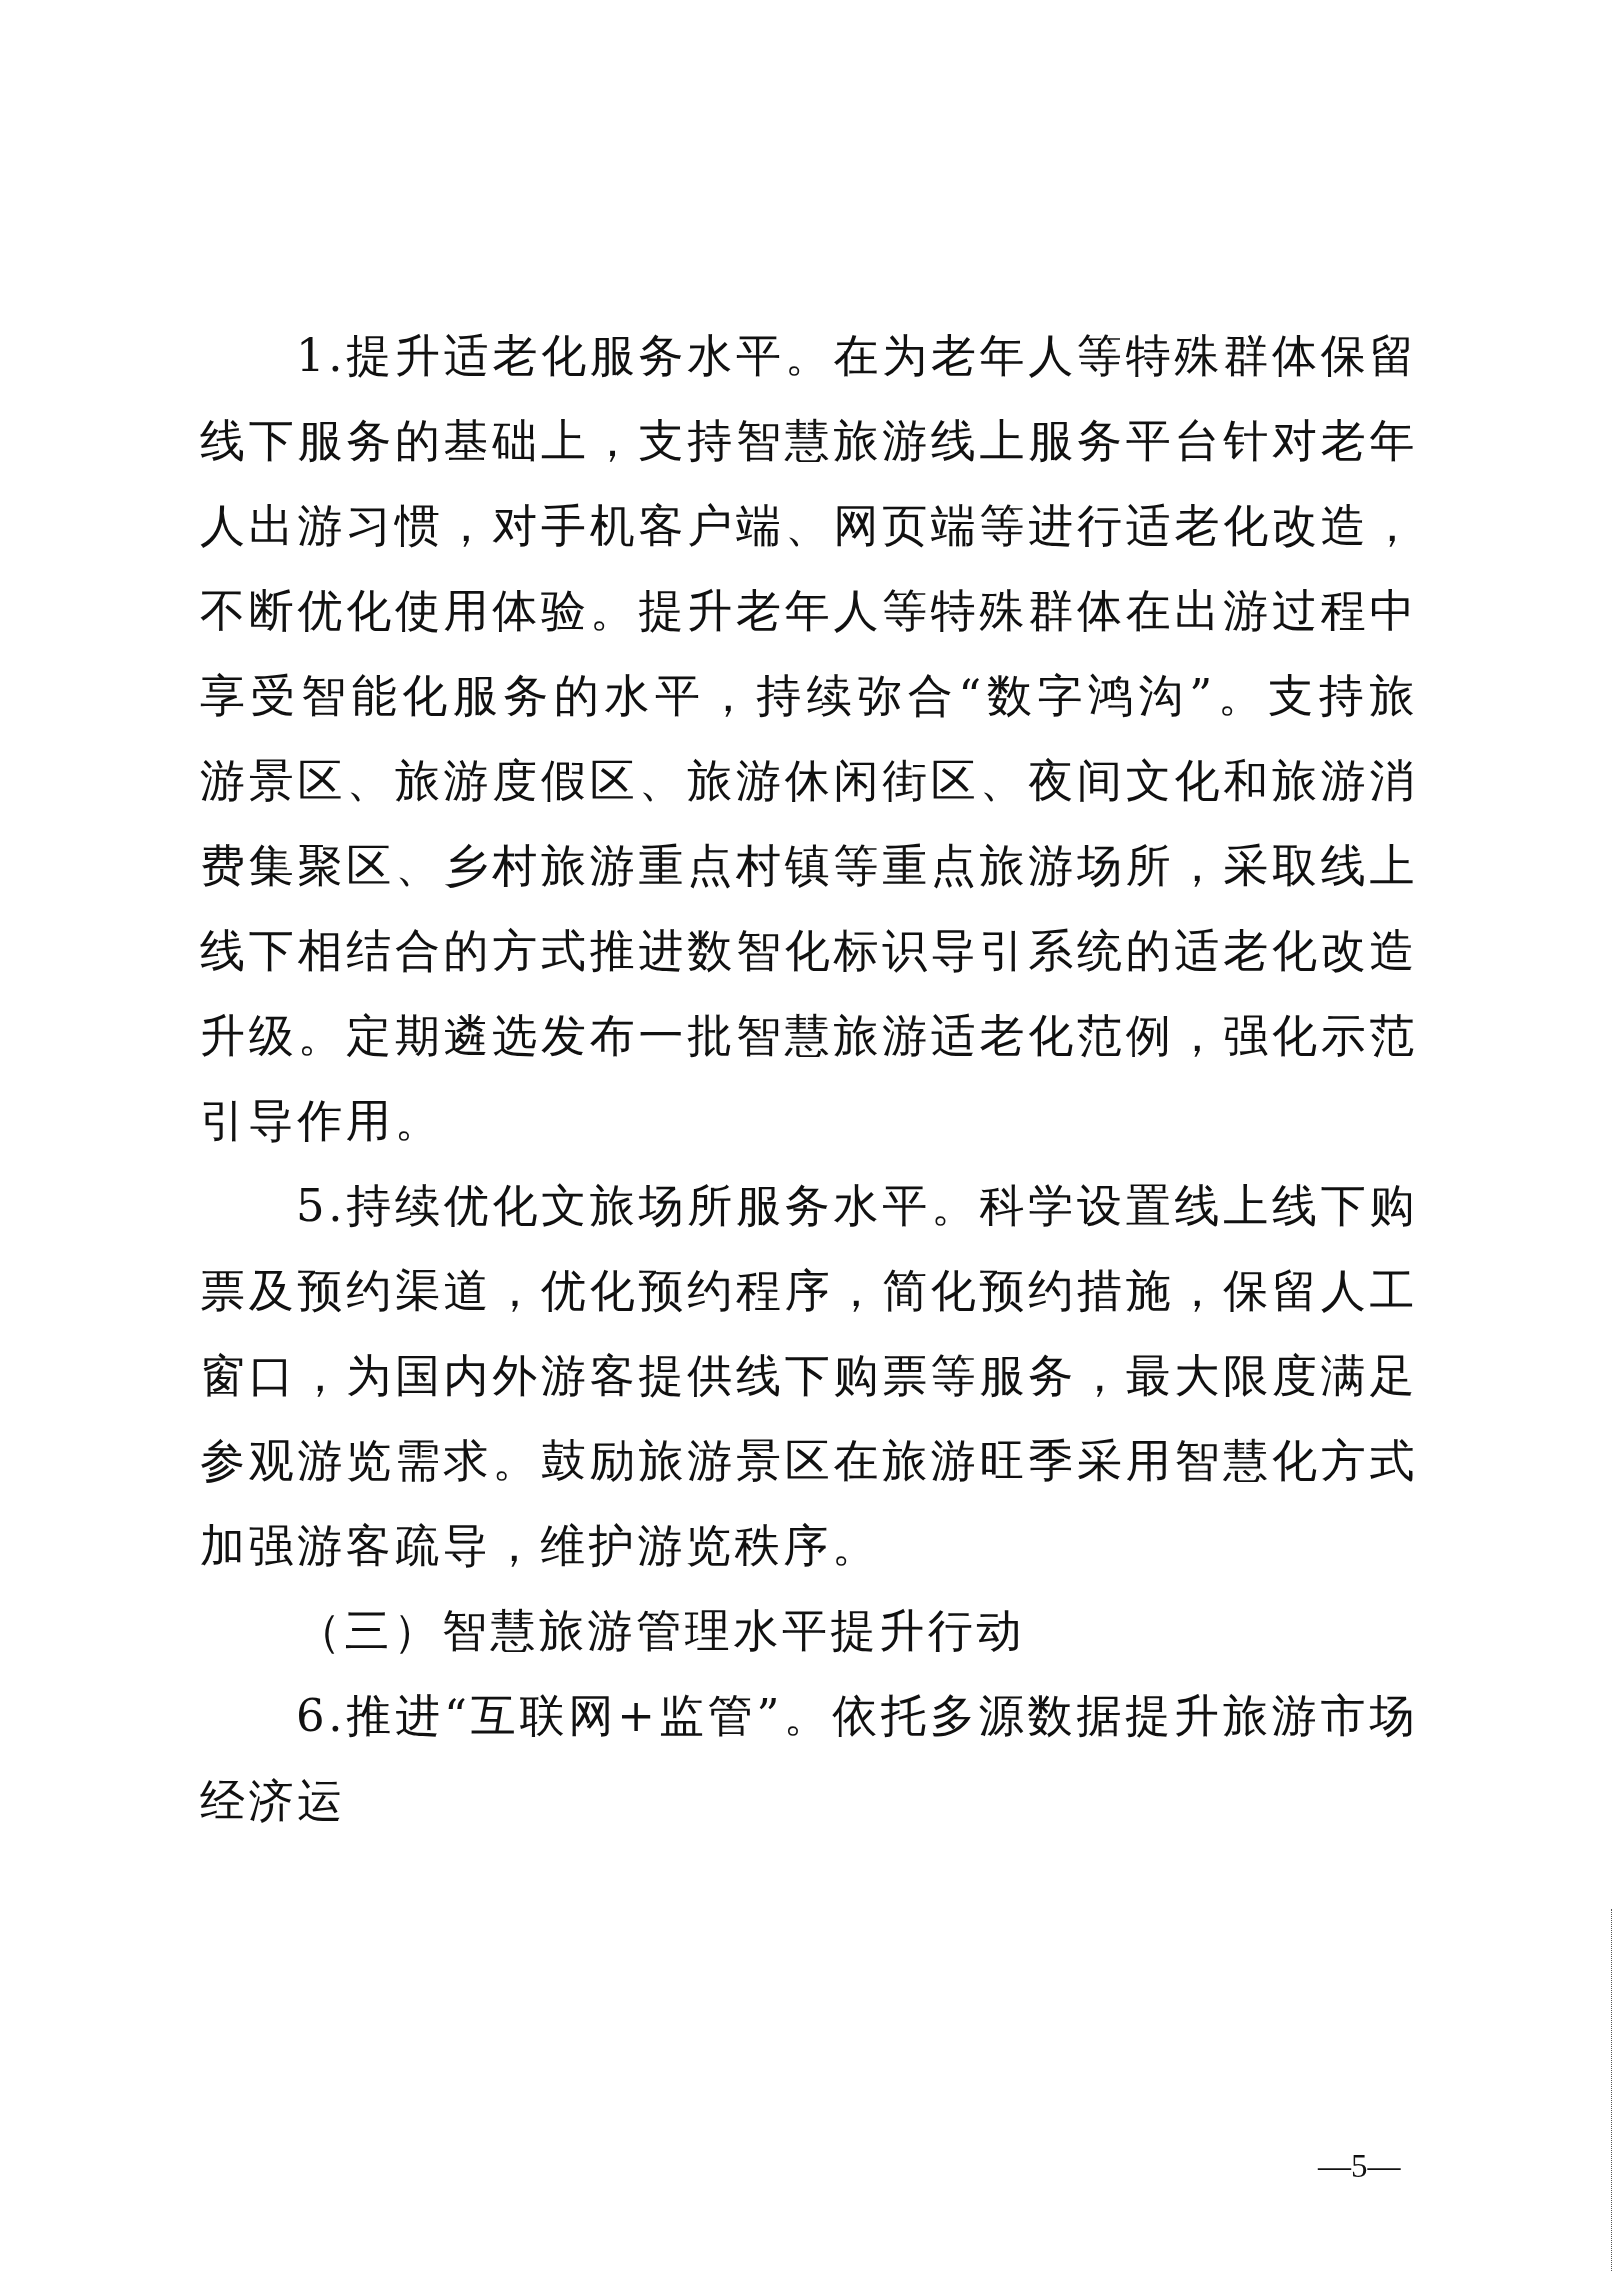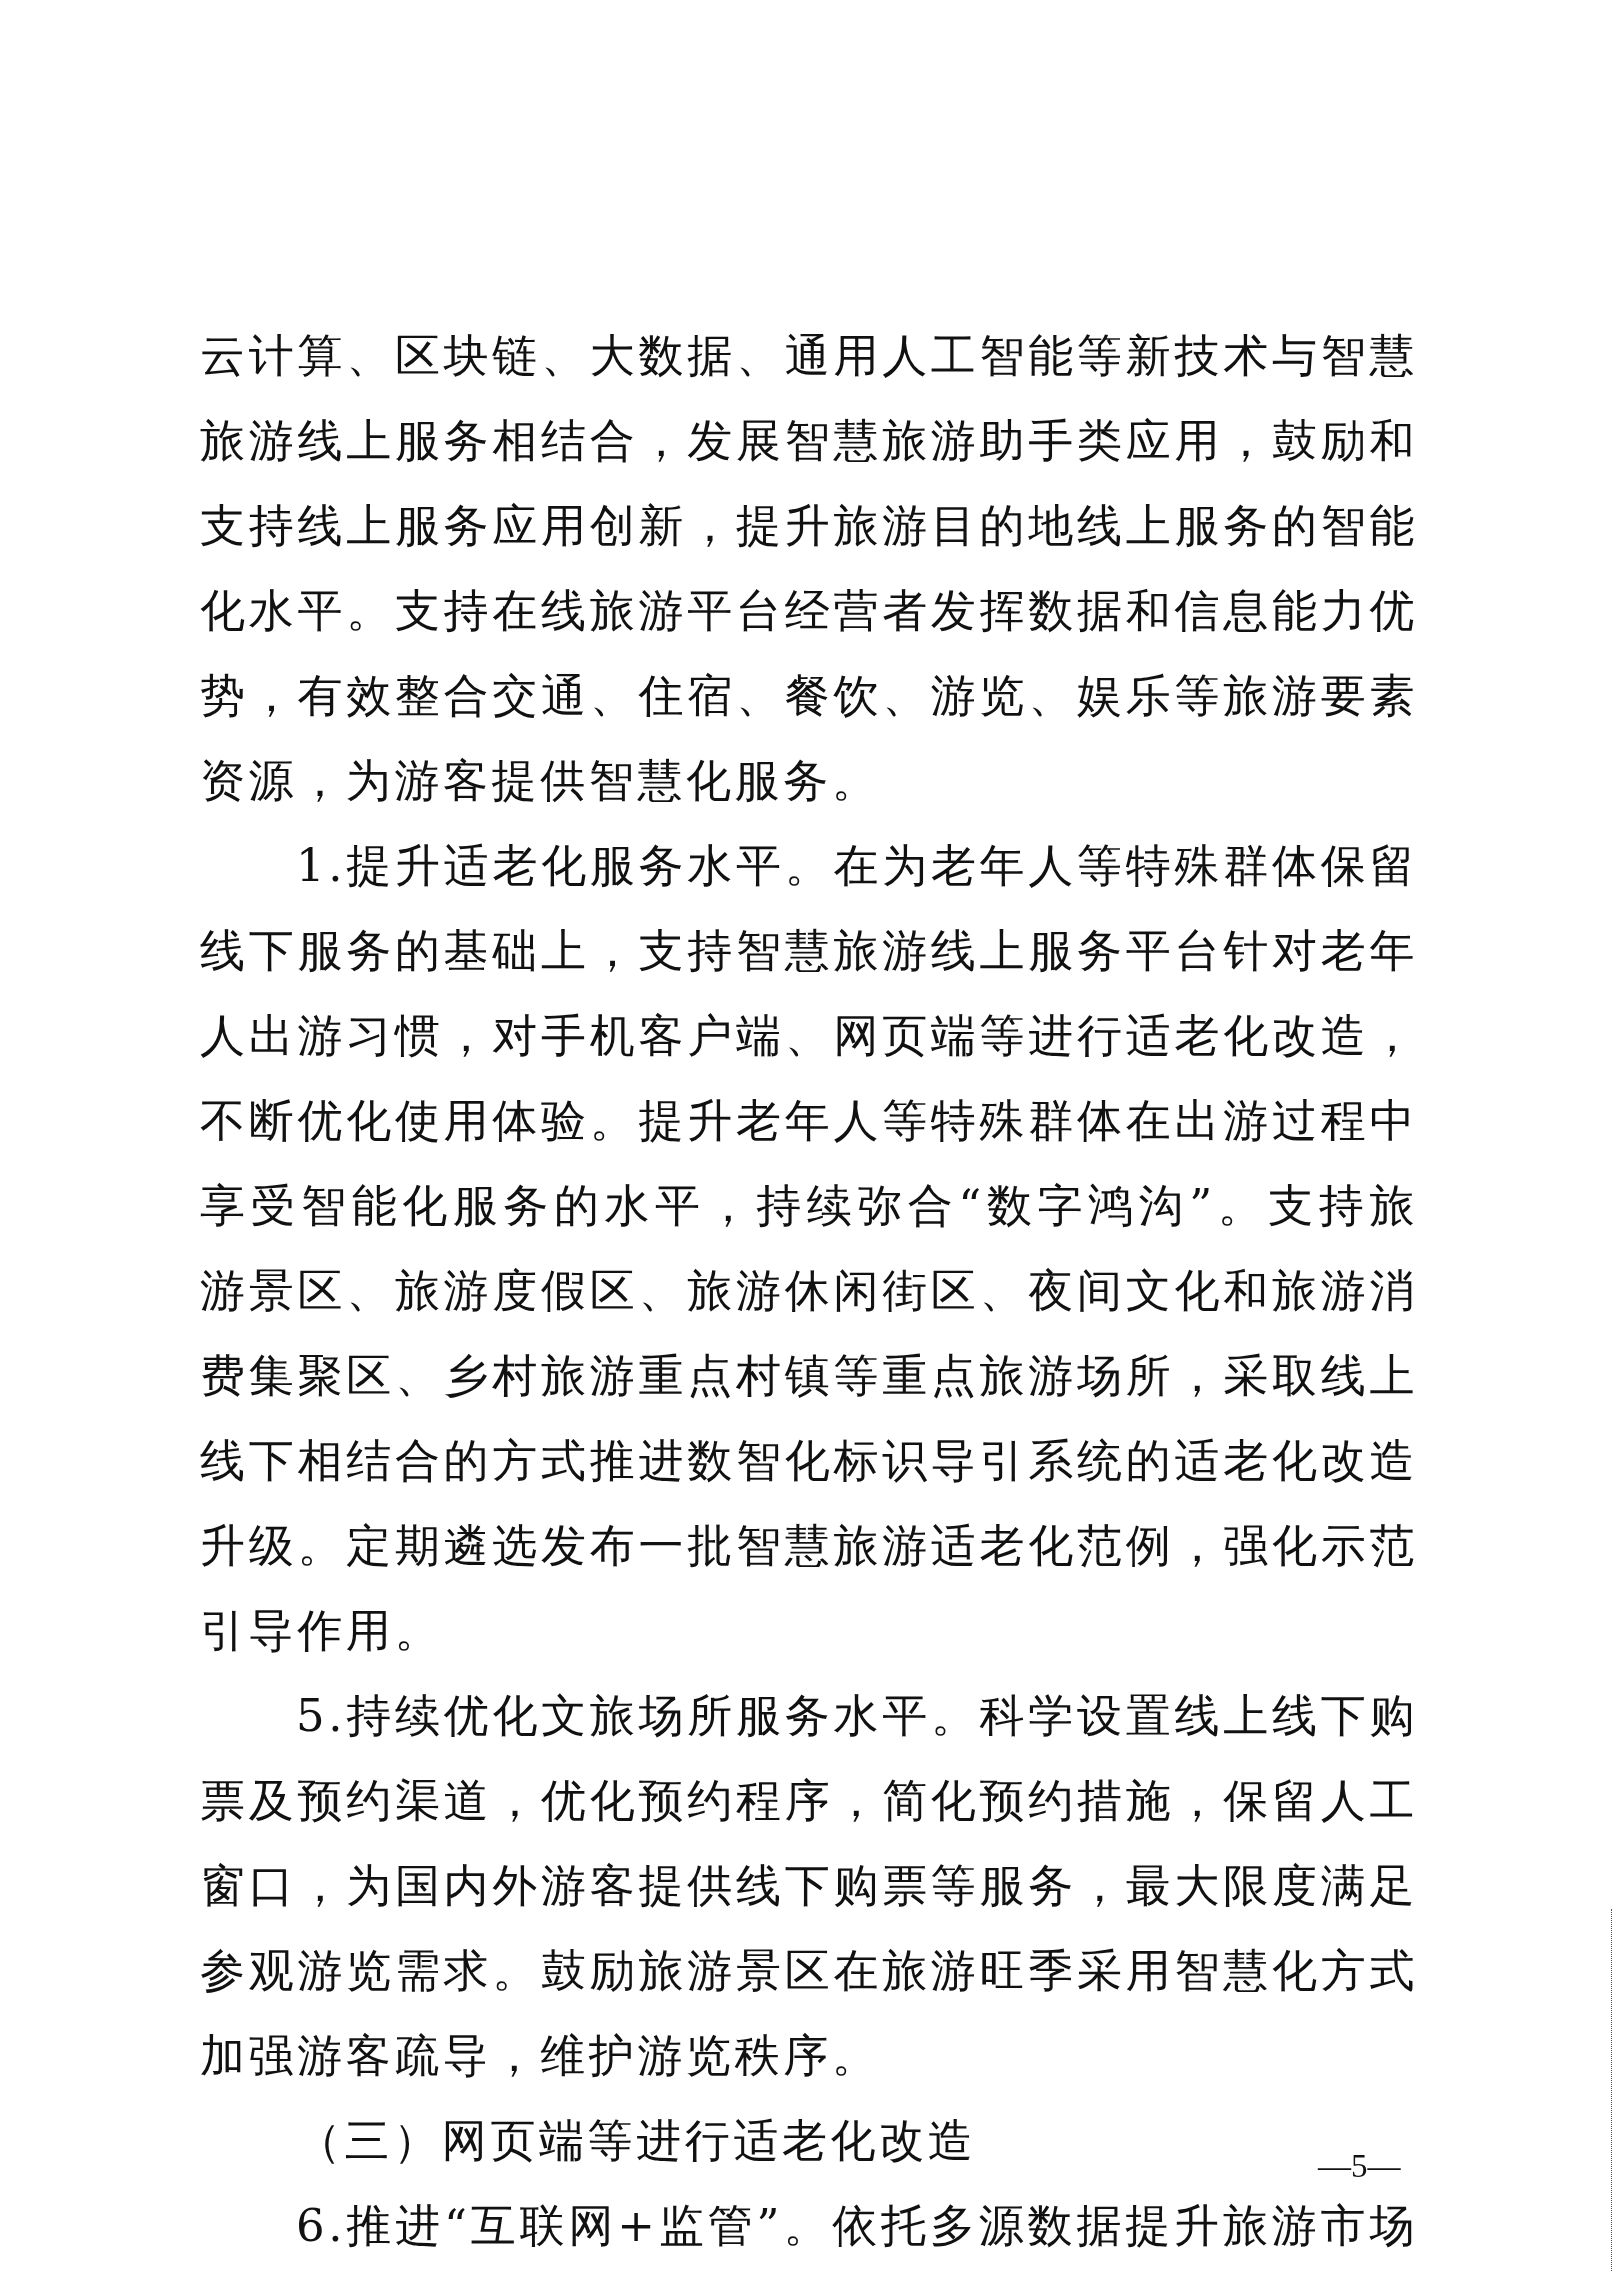--- a/index.html
+++ b/index.html
@@ -22,22 +22,21 @@
   .binding-line {
     position: absolute; left: 1611px; top: 1909px; width: 0; height: 388px;
     border-left: 1.8px dotted #555;
   }
 </style>
 </head>
 <body>
 
 <div class="page">
   <div class="body-text">
-    <p class="para">云计算、区块链、大数据、通用人工智能等新技术与智慧旅游线上服务相结合，发展智慧旅游助手类应用，鼓励和支持线上服务应用创新，提升旅游目的地线上服务的智能化水平。支持在线旅游平台经营者发挥数据和信息能力优势，有效整合交通、住宿、餐饮、游览、娱乐等旅游要素资源，为游客提供智慧化服务。</p>
     <p class="para indent">1.提升适老化服务水平。在为老年人等特殊群体保留线下服务的基础上，支持智慧旅游线上服务平台针对老年人出游习惯，对手机客户端、网页端等进行适老化改造，不断优化使用体验。提升老年人等特殊群体在出游过程中享受智能化服务的水平，持续弥合“数字鸿沟”。支持旅游景区、旅游度假区、旅游休闲街区、夜间文化和旅游消费集聚区、乡村旅游重点村镇等重点旅游场所，采取线上线下相结合的方式推进数智化标识导引系统的适老化改造升级。定期遴选发布一批智慧旅游适老化范例，强化示范引导作用。</p>
     <p class="para indent">5.持续优化文旅场所服务水平。科学设置线上线下购票及预约渠道，优化预约程序，简化预约措施，保留人工窗口，为国内外游客提供线下购票等服务，最大限度满足参观游览需求。鼓励旅游景区在旅游旺季采用智慧化方式加强游客疏导，维护游览秩序。</p>
-    <p class="heading">（三）网页端等进行适老化改造</p>
+    <p class="heading">（三）智慧旅游管理水平提升行动</p>
     <p class="para indent">6.推进“互联网+监管”。依托多源数据提升旅游市场经济运</p>
   </div>
   <div class="page-number">—5—</div>
   <div class="binding-line"></div>
 </div>
 
 
 </body></html>

